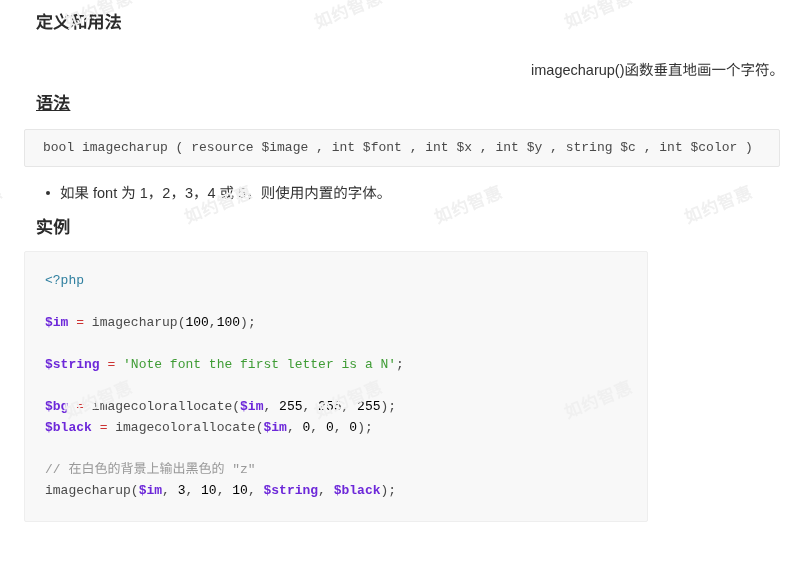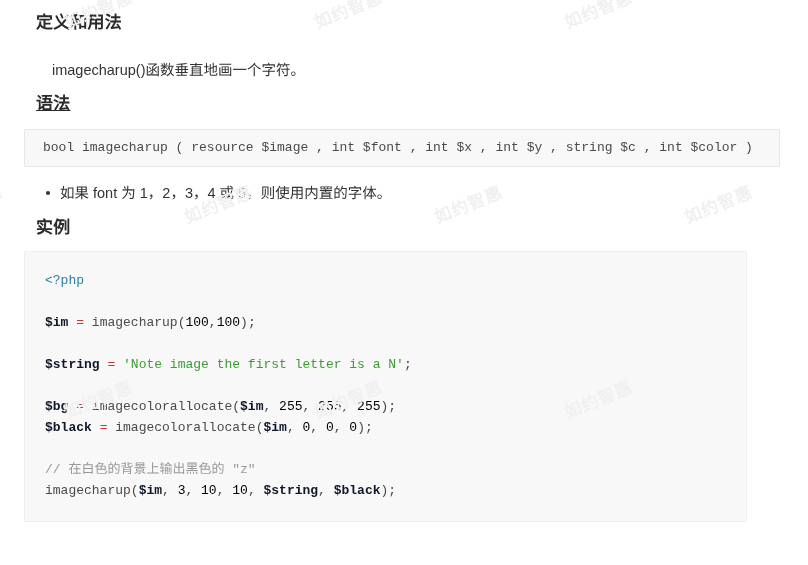--- a/index.html
+++ b/index.html
@@ -58,20 +58,21 @@
   .heading-def   { padding-top: 10px; }
   .heading-syn   { padding-top: 37px; text-decoration: underline; }
   .heading-exa   { padding-top: 37px; }
 
   p.definition-text {
     font-size: 14.5px;
     line-height: 22px;
     color: #333333;
     margin: 0;
     padding: 13px 0 0 28px;
+    text-align: right;
   }
 
   
   .syntax-box {
     margin: 14px 0 0 0;
     background: #f8f8f8;
     border: 1px solid #e6e6e6;
     border-radius: 2px;
     padding: 8px 18px;
     box-sizing: border-box;
@@ -109,35 +110,35 @@
   }
 
   
   .example-box {
     margin: 0 0 0 0;
     background: #f8f8f8;
     border: 1px solid #eeeeee;
     border-radius: 2px;
     padding: 18px 4px 20px 20px;
     box-sizing: border-box;
-    width: 723px;
+    width: 624px;
     font-family: "Liberation Mono", "DejaVu Sans Mono", monospace;
     font-size: 13px;
     line-height: 21px;
     overflow: hidden;
   }
   .code-line {
     white-space: pre;
     min-height: 21px;
   }
   .code-line.blank { height: 21px; }
 
   
   .tok-tag      { color: #2f7f9f; }
-  .tok-var      { color: #0f172a; font-weight: 700; font-family: Liberation Mono, monospace; }
+  .tok-var      { color: #6d28d9; font-weight: 700; font-family: Liberation Mono, monospace; }
   .tok-op       { color: #cc3333; }
   .tok-fn       { color: #4a4a4a; }
   .tok-num      { color: #000000; }
   .tok-str      { color: #3f9c35; }
   .tok-comment  { color: #999999; }
   .tok-plain    { color: #4a4a4a; }
 </style>
 </head>
 <body>
 
@@ -168,21 +169,21 @@
       <li>如果 font 为 1，2，3，4 或 5，则使用内置的字体。</li>
     </ul>
 
   <h2 class="section-heading heading-exa">实例</h2>
 
   <div class="example-box" id="example-box">
       <div class="code-line"><span class="tok-tag">&lt;?php</span></div>
       <div class="code-line blank">&nbsp;</div>
       <div class="code-line"><span class="tok-var">$im</span><span class="tok-plain"> </span><span class="tok-op">=</span><span class="tok-fn"> imagecharup(</span><span class="tok-num">100</span><span class="tok-fn">,</span><span class="tok-num">100</span><span class="tok-fn">);</span></div>
       <div class="code-line blank">&nbsp;</div>
-      <div class="code-line"><span class="tok-var">$string</span><span class="tok-plain"> </span><span class="tok-op">=</span><span class="tok-plain"> </span><span class="tok-str">'Note image the first letter is a N'</span><span class="tok-fn">;</span></div>
+      <div class="code-line"><span class="tok-var">$string</span><span class="tok-plain"> </span><span class="tok-op">=</span><span class="tok-plain"> </span><span class="tok-str">'Note font the first letter is a N'</span><span class="tok-fn">;</span></div>
       <div class="code-line blank">&nbsp;</div>
       <div class="code-line"><span class="tok-var">$bg</span><span class="tok-plain"> </span><span class="tok-op">=</span><span class="tok-fn"> imagecolorallocate(</span><span class="tok-var">$im</span><span class="tok-fn">, </span><span class="tok-num">255</span><span class="tok-fn">, </span><span class="tok-num">255</span><span class="tok-fn">, </span><span class="tok-num">255</span><span class="tok-fn">);</span></div>
       <div class="code-line"><span class="tok-var">$black</span><span class="tok-plain"> </span><span class="tok-op">=</span><span class="tok-fn"> imagecolorallocate(</span><span class="tok-var">$im</span><span class="tok-fn">, </span><span class="tok-num">0</span><span class="tok-fn">, </span><span class="tok-num">0</span><span class="tok-fn">, </span><span class="tok-num">0</span><span class="tok-fn">);</span></div>
       <div class="code-line blank">&nbsp;</div>
       <div class="code-line"><span class="tok-comment">// 在白色的背景上输出黑色的 "z"</span></div>
       <div class="code-line"><span class="tok-fn">imagecharup(</span><span class="tok-var">$im</span><span class="tok-fn">, </span><span class="tok-num">3</span><span class="tok-fn">, </span><span class="tok-num">10</span><span class="tok-fn">, </span><span class="tok-num">10</span><span class="tok-fn">, </span><span class="tok-var">$string</span><span class="tok-fn">, </span><span class="tok-var">$black</span><span class="tok-fn">);</span></div>
     </div>
 
 </div>
 

